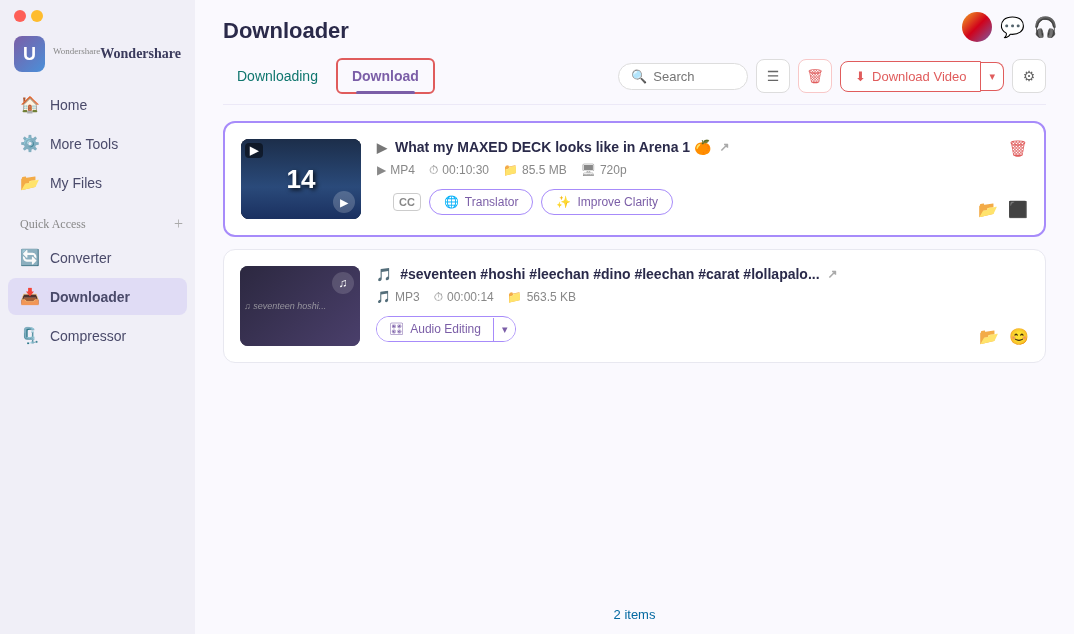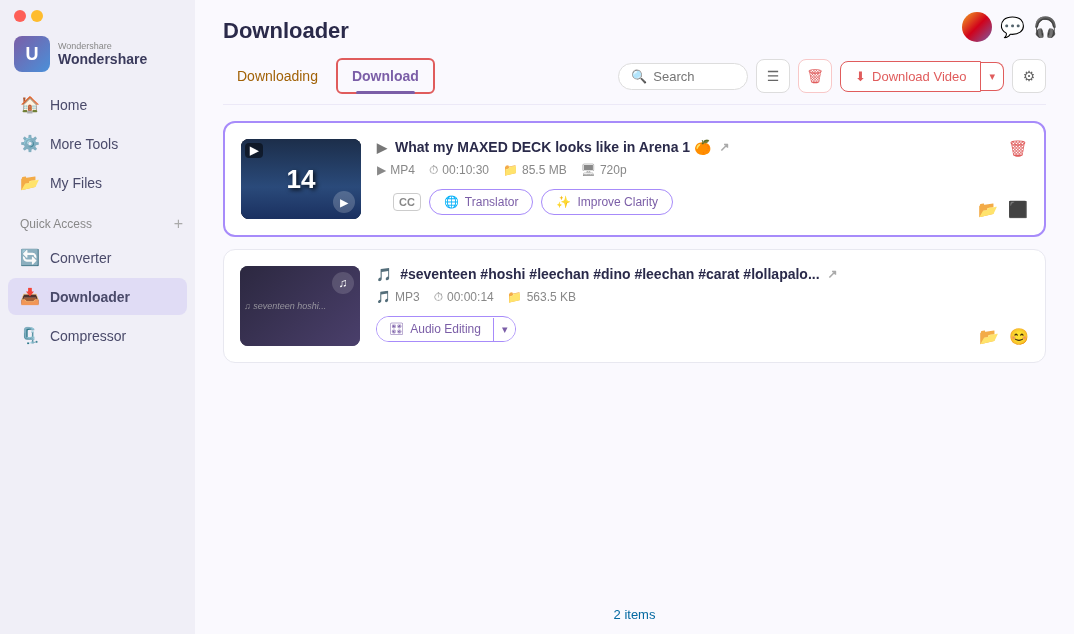--- a/index.html
+++ b/index.html
@@ -26,35 +26,35 @@
     .tl { width: 12px; height: 12px; border-radius: 50%; }
     .tl-red { background: #fe5f57; }
     .tl-yellow { background: #febc2e; }
 
     .logo-area { display: flex; align-items: center; gap: 8px; padding: 6px 14px 14px 14px; }
     .logo-icon {
       width: 36px; height: 36px; background: linear-gradient(135deg, #7b5ea7, #4a90d9);
       border-radius: 8px; display: flex; align-items: center; justify-content: center;
       color: white; font-size: 16px; font-weight: bold;
     }
-    .logo-text { display: flex; flex-direction: column; }
+    .logo-text { display: flex; flex-direction: row; font-family: Liberation Serif, serif; }
     .logo-brand { font-size: 9px; color: #888; }
     .logo-name { font-size: 14px; font-weight: 700; color: #3a3a5c; }
 
     .sidebar-nav { display: flex; flex-direction: column; gap: 2px; padding: 0 8px; }
     .nav-item {
       display: flex; align-items: center; gap: 10px; padding: 9px 12px;
       border-radius: 8px; cursor: pointer; font-size: 14px; color: #4a4a6a;
     }
     .nav-item.active { background: #e0dcf5; font-weight: 600; }
     .nav-item .nav-icon { font-size: 16px; }
 
     .section-label {
       display: flex; align-items: center; justify-content: space-between;
-      padding: 14px 12px 6px 20px; font-size: 12px; color: #888; font-weight: 500;
+      padding: 14px 12px 6px 20px; font-size: 12px; color: #888; font-weight: 500; font-family: Liberation Serif, serif;
     }
     .section-label .plus-btn { font-size: 16px; color: #aaa; cursor: pointer; }
 
     
     .main {
       flex: 1;
       background: #faf9fe;
       display: flex;
       flex-direction: column;
       padding: 0;
@@ -66,21 +66,21 @@
     }
     .page-title {
       font-size: 22px; font-weight: 700; color: #2a2a4a; margin-bottom: 14px;
     }
 
     .tabs-bar {
       display: flex; align-items: center; justify-content: space-between; margin-bottom: 0;
     }
     .tabs-left { display: flex; align-items: center; gap: 4px; }
     .tab {
-      padding: 8px 14px; font-size: 14px; color: #a16207; cursor: pointer; position: relative;
+      padding: 8px 14px; font-size: 14px; color: #0f766e; cursor: pointer; position: relative;
     }
     .tab.active {
       color: #7b5ea7; font-weight: 600;
       border: 2px solid #e05c5c; border-radius: 6px;
     }
     .tab.active::after {
       content: '';
       position: absolute; bottom: -2px; left: 18px; right: 18px;
       height: 3px; background: #7b5ea7; border-radius: 2px;
     }

